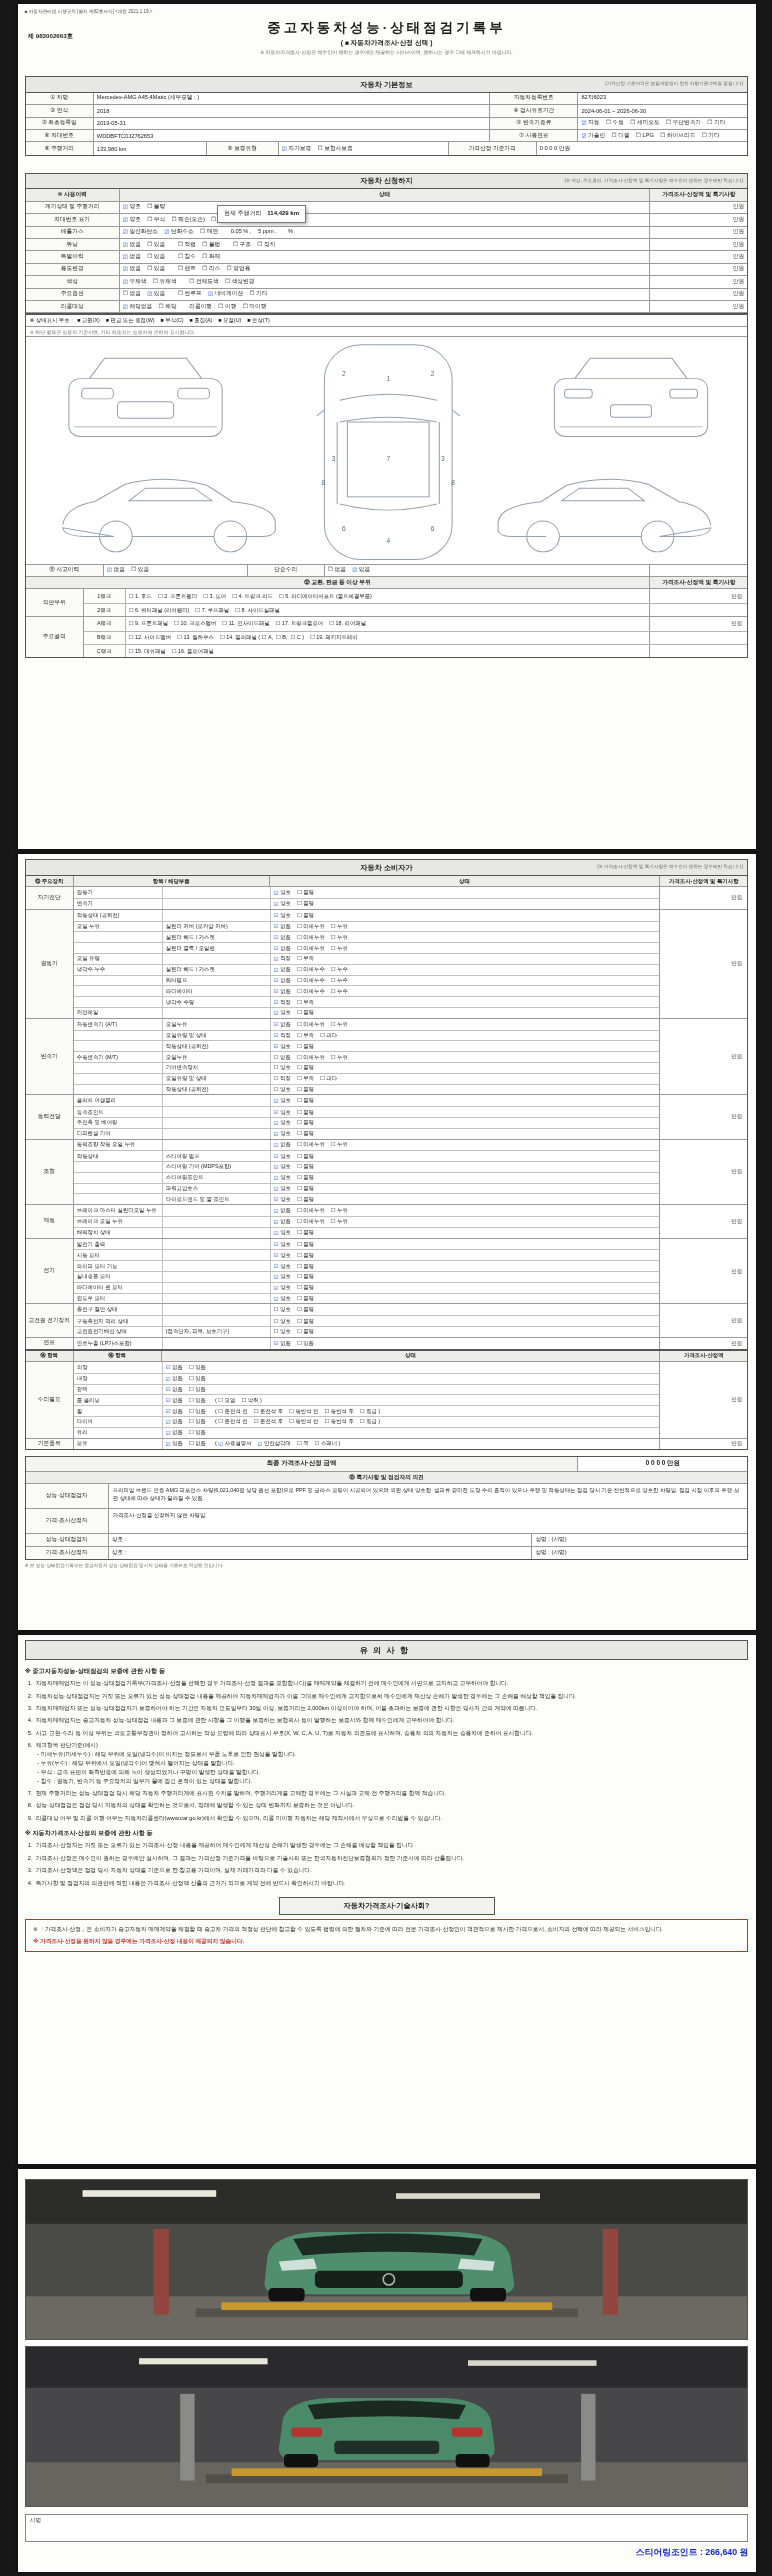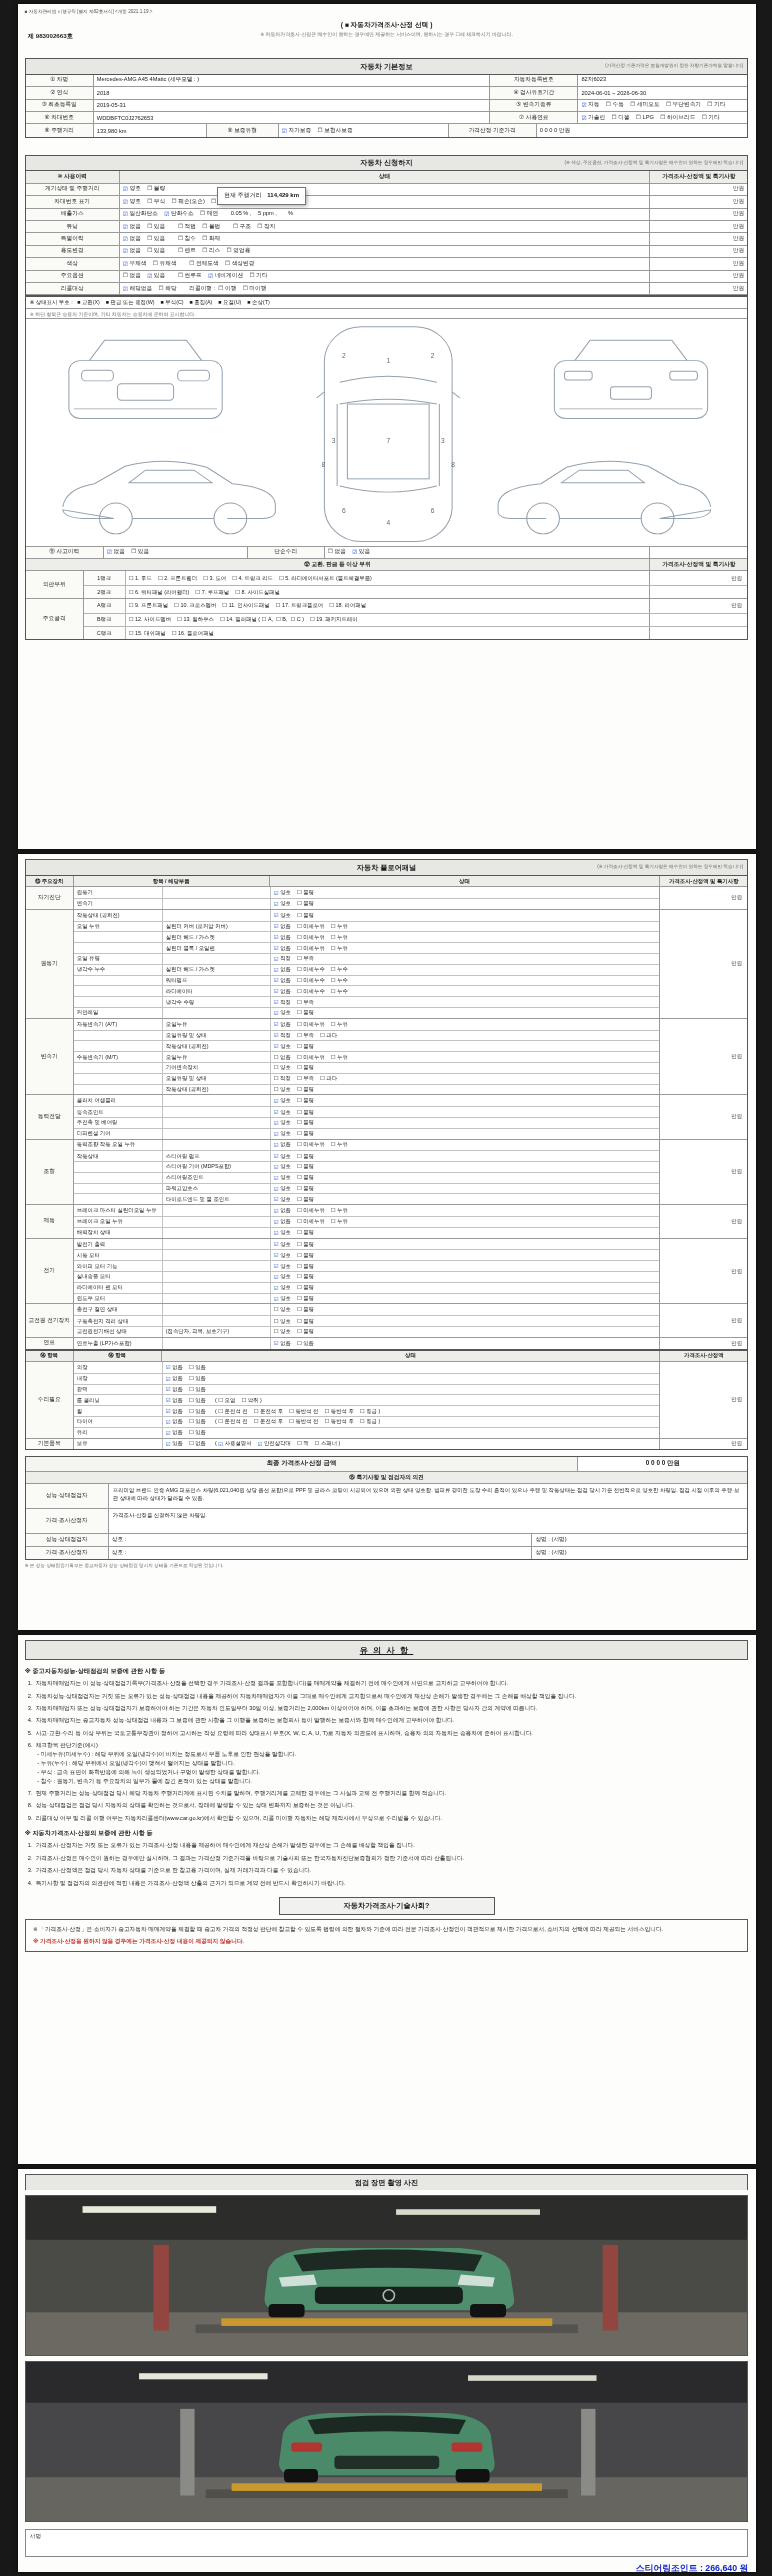--- a/index.html
+++ b/index.html
@@ -84,21 +84,21 @@
   .final-row { display:flex; border-bottom:0.5px solid #9a9a9a; min-height:15.5px; }
   .final-lbl { flex:1; display:flex; align-items:center; justify-content:center; font-weight:bold; font-size:6.4px; background:#f4f4f1; }
   .final-amt { width:170px; border-left:0.5px solid #9a9a9a; display:flex; align-items:center; justify-content:center; font-weight:bold; font-size:6.4px; }
   .op-row { display:flex; border-bottom:0.5px solid #9a9a9a; }
   .op-who { width:82px; background:#fafaf7; display:flex; align-items:center; justify-content:center; font-size:5.7px; }
   .op-text { flex:1; border-left:0.5px solid #9a9a9a; padding:3.1px 4.1px; font-size:5.4px; line-height:1.45; min-height:24px; }
   .sg-role{width:82px}.sg-firm{flex:1}.sg-name{width:216px}
   .page2-footnote { font-size:4.6px; color:#666; margin-top:3.1px; }
 
   .notes-title { border:0.6px solid #555; background:#e7e7e4; text-align:center; font-weight:bold;
-                 font-size:8.2px; letter-spacing:5.2px; padding:3.6px 0; margin-bottom:5.2px;text-decoration:underline; }
+                 font-size:8.2px; letter-spacing:5.2px; padding:3.6px 0; margin-bottom:5.2px; }
   .note-head { font-weight:bold; font-size:6.2px; margin:6.2px 0 3.1px 0; }
   .note-p { font-size:5.7px; line-height:1.55; margin:3.6px 0 3.6px 3.1px; color:#222; }
   .pricing-head { margin:9.3px auto 0 auto; width:216px; border:0.6px solid #555; background:#f1f1ee;
                   text-align:center; font-weight:bold; font-size:7.2px; padding:3.1px 0; }
   .pricing-box { margin-top:4.1px; border:0.8px solid #c03028; padding:5.2px 7.2px; }
   .pricing-body { font-size:5.7px; line-height:1.5; color:#222; }
   .pricing-high { font-size:5.7px; line-height:1.5; color:#c03028; font-weight:bold; margin-top:3.1px; }
 
   .photo { width:100%; height:161px; margin-top:5.2px; border:0.5px solid #555; background:#333; }
   .photo svg { display:block; width:100%; height:100%; }
@@ -109,20 +109,21 @@
   svg text { font-family:"Liberation Sans","DejaVu Sans",sans-serif; }
 </style>
 </head>
 <body>
 
 <div class="page" id="page1">
   <div class="form-ref">■ 자동차관리법 시행규칙 [별지 제82호서식] &lt;개정 2021.1.19.&gt;</div>
 
   <div class="title-wrap">
     <div class="doc-no">제 983002663호</div>
+    <div class="doc-title">중고자동차성능·상태점검기록부</div>
     <div class="doc-sub cbx">( ■ 자동차가격조사·산정 선택 )</div>
     <div class="doc-note">※ 자동차가격조사·산정은 매수인이 원하는 경우에만 제공하는 서비스이며, 원하시는 경우 ☐에 체크하시기 바랍니다.</div>
   </div>
 
   <div class="bar">
     <span>자동차 기본정보</span>
     <span class="note">(가격산정 기준가격은 보험개발원이 정한 차량기준가액을 말합니다)</span>
   </div>
   <div class="t">
     <div class="row">
@@ -342,21 +343,21 @@
                 <div class="pg-price"></div>
               </div>
           </div>
         </div>
       </div>
   </div>
 </div>
 
 <div class="page" id="page2">
   <div class="bar" style="margin-top:0">
-    <span>자동차 플로어패널</span>
+    <span>자동차 소비자가</span>
     <span class="note">(※ 가격조사·산정액 및 특기사항은 매수인이 원하는 경우에만 적습니다)</span>
   </div>
   <div class="t">
     <div class="dhrow">
       <div class="dh dh-dev">⑬ 주요장치</div>
       <div class="dh dh-item">항목 / 해당부품</div>
       <div class="dh dh-status">상태</div>
       <div class="dh dh-price">가격조사·산정액 및 특기사항</div>
     </div>
     <div class="grp-wrap">
@@ -766,23 +767,20 @@
       </div>
     </div>
   <div class="pricing-head">자동차가격조사·기술사회?</div>
   <div class="pricing-box">
     <div class="pricing-body">※ 「가격조사·산정」은 소비자가 중고자동차 매매계약을 체결할 때 중고차 가격의 적정성 판단에 참고할 수 있도록 법령에 의한 절차와 기준에 따라 전문 가격조사·산정인이 객관적으로 제시한 가격으로서, 소비자의 선택에 따라 제공되는 서비스입니다.</div>
     <div class="pricing-high">※ 가격조사·산정을 원하지 않을 경우에는 가격조사·산정 내용이 제공되지 않습니다.</div>
   </div>
 </div>
 
 <div class="page" id="page4">
-  <div class="bar" style="margin-top:0">
-    <span>점검 장면 촬영 사진</span>
-  </div>
 
   <div class="photo">
     <svg viewBox="0 0 1404 312" preserveAspectRatio="none">
       <rect width="1404" height="312" fill="#3a3a38"></rect>
       <rect width="1404" height="86" fill="#2c2c2a"></rect>
       <rect x="110" y="20" width="260" height="13" fill="#e9e9db"></rect>
       <rect x="720" y="26" width="280" height="11" fill="#d9d9cb"></rect>
       <rect y="86" width="1404" height="142" fill="#4a4a46"></rect>
       <rect y="228" width="1404" height="84" fill="#6b6962"></rect>
       <rect x="248" y="96" width="30" height="168" fill="#93463f"></rect>

